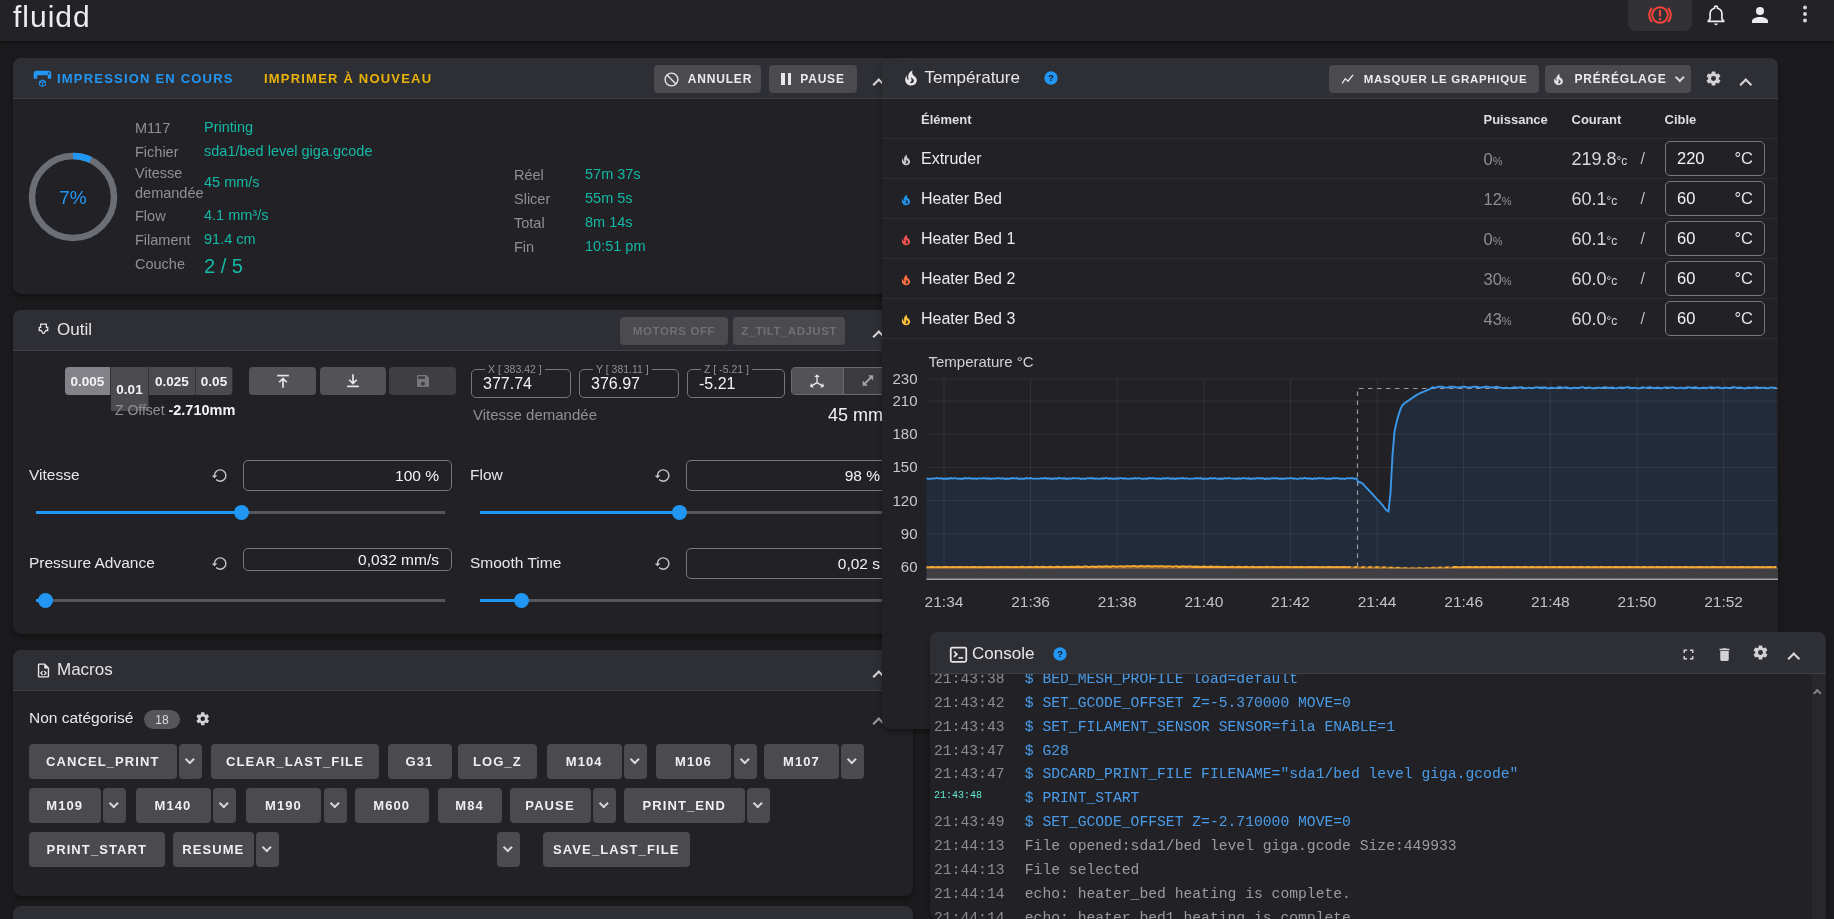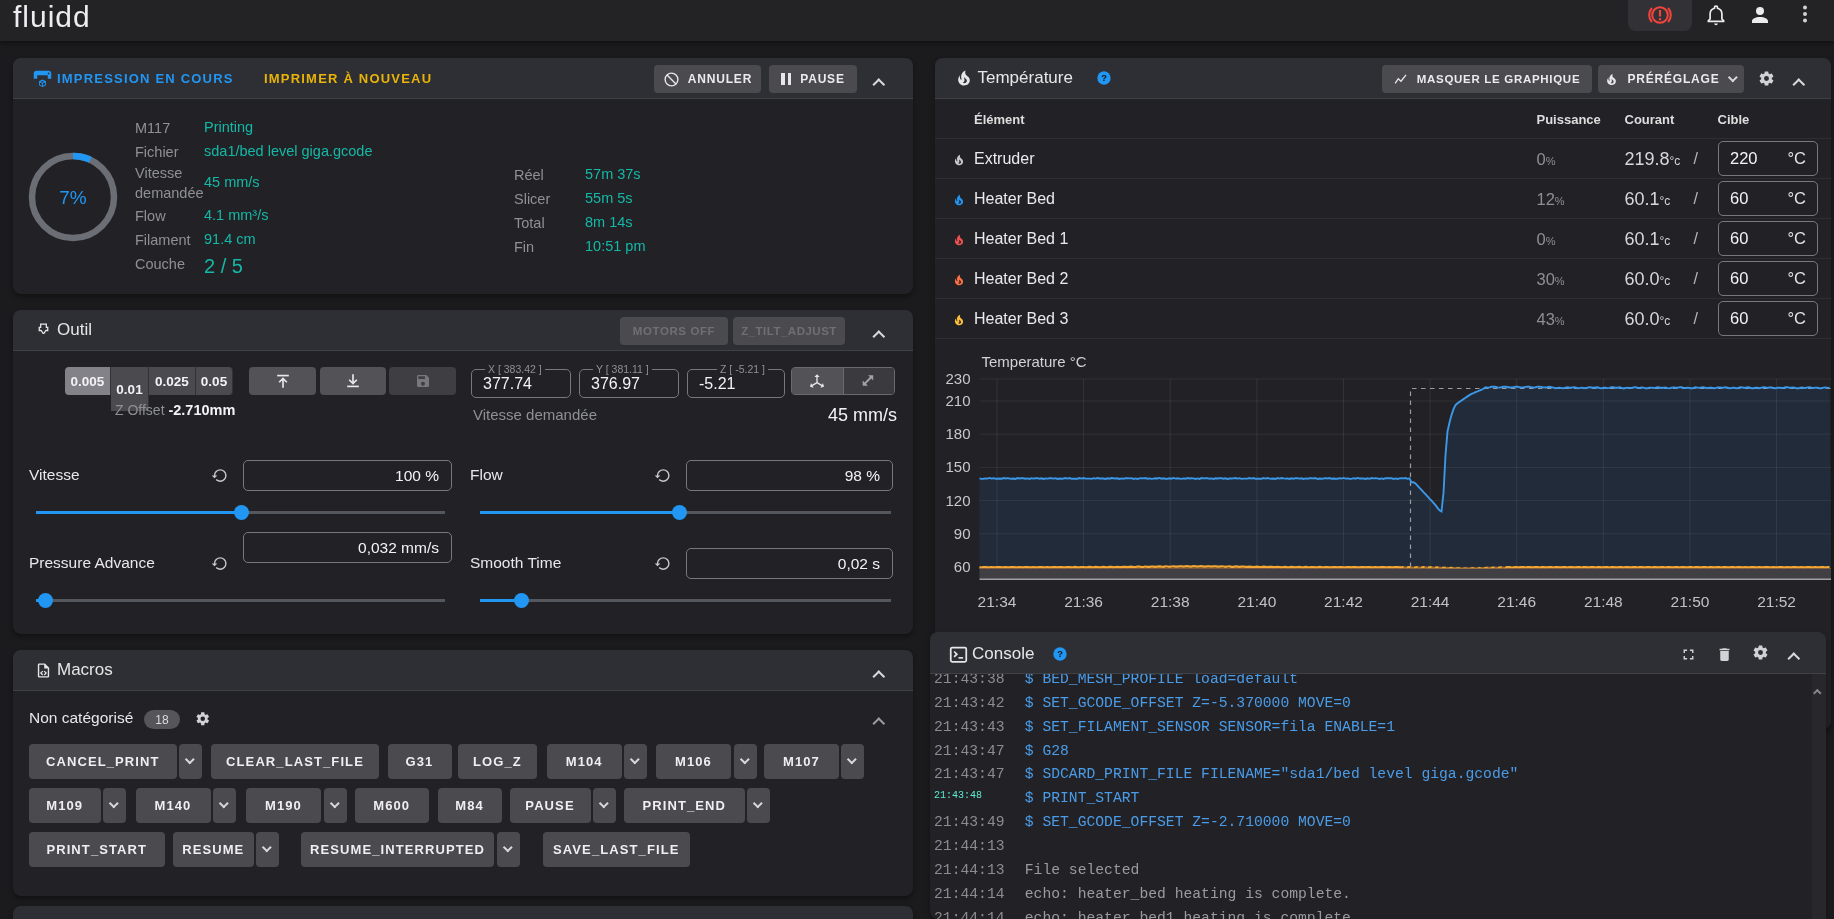--- a/index.html
+++ b/index.html
@@ -117,21 +117,21 @@
 <div style="position:absolute;left:102px;top:91px;"><span class="lbl" style="font-size:14px">Z Offset </span><span style="font-size:14.5px;font-weight:bold;color:#f4f2f4">-2.710mm</span></div>
 <fieldset class="abs" style="left:458px;top:54px;width:100px;height:34px;border:1px solid #77777c;border-radius:5px;padding:0 0 0 11px">
       <legend style="font-size:10.5px;color:#8f9096;padding:0 3px;margin-left:2px;line-height:10px">X [ 383.42 ]</legend>
       <div style="font-size:16px;color:#f4f2f4;margin-top:1px">377.74</div>
     </fieldset>
 <fieldset class="abs" style="left:566px;top:54px;width:100px;height:34px;border:1px solid #77777c;border-radius:5px;padding:0 0 0 11px">
       <legend style="font-size:10.5px;color:#8f9096;padding:0 3px;margin-left:2px;line-height:10px">Y [ 381.11 ]</legend>
       <div style="font-size:16px;color:#f4f2f4;margin-top:1px">376.97</div>
     </fieldset>
 <fieldset class="abs" style="left:674px;top:54px;width:98px;height:34px;border:1px solid #77777c;border-radius:5px;padding:0 0 0 11px">
-      <legend style="font-size:10.5px;color:#8f9096;padding:0 3px;margin-left:18px;line-height:10px">Z [ -5.21 ]</legend>
+      <legend style="font-size:10.5px;color:#8f9096;padding:0 3px;margin-left:2px;line-height:10px">Z [ -5.21 ]</legend>
       <div style="font-size:16px;color:#f4f2f4;margin-top:1px">-5.21</div>
     </fieldset>
 <div class="abs" style="left:778px;top:57px;width:104px;height:28px;border:1px solid #6a6a70;border-radius:4px;overflow:hidden;display:flex">
       <div style="width:51px;background:#525257;display:flex;align-items:center;justify-content:center">
         <svg style="" width="16" height="16" viewBox="0 0 24 24">
           <path fill="#e8e6e8" d="M12,2L16,6H13V13.85L19.53,17.61L21,15.03L22.5,20.5L17,21.96L18.53,19.35L12,15.58L5.47,19.35L7,21.96L1.5,20.5L3,15.03L4.47,17.61L11,13.85V6H8L12,2Z"></path>
         </svg>
       </div>
       <div style="width:52px;background:#3a3a3f;border-left:1px solid #6a6a70;display:flex;align-items:center;justify-content:center">
         <svg width="15" height="15" viewBox="0 0 24 24">
@@ -154,21 +154,21 @@
         <path fill="#c8c8cc" d="M13,3A9,9 0 0,0 4,12H1L4.89,15.89L4.96,16.03L9,12H6A7,7 0 0,1 13,5A7,7 0 0,1 20,12A7,7 0 0,1 13,19C11.07,19 9.32,18.21 8.06,16.94L6.64,18.36C8.27,20 10.5,21 13,21A9,9 0 0,0 22,12A9,9 0 0,0 13,3"></path>
       </svg></div>
     <div class="vinput" style="left:673px;top:150px;width:207px;height:31px;justify-content:flex-end;padding-right:12px;font-size:15.5px;color:#f4f2f4">98 %</div>
     <div class="abs" style="left:467px;top:201px;width:199px;height:2.5px;background:#2196f3"></div>
     <div class="abs" style="left:666px;top:201px;width:212px;height:2.5px;background:#54575e"></div>
     <div class="abs" style="left:659px;top:194.5px;width:15px;height:15px;border-radius:50%;background:#2196f3"></div>
 <div class="abs" style="left:16px;top:244px;font-size:15.5px;color:#e8e8ea">Pressure Advance</div>
     <div class="abs" style="left:198px;top:245px"><svg style="" width="17" height="17" viewBox="0 0 24 24">
         <path fill="#c8c8cc" d="M13,3A9,9 0 0,0 4,12H1L4.89,15.89L4.96,16.03L9,12H6A7,7 0 0,1 13,5A7,7 0 0,1 20,12A7,7 0 0,1 13,19C11.07,19 9.32,18.21 8.06,16.94L6.64,18.36C8.27,20 10.5,21 13,21A9,9 0 0,0 22,12A9,9 0 0,0 13,3"></path>
       </svg></div>
-    <div class="vinput" style="left:230px;top:222px;width:209px;height:31px;justify-content:flex-end;padding-right:12px;font-size:15.5px;color:#f4f2f4">0,032 mm/s</div>
+    <div class="vinput" style="left:230px;top:238px;width:209px;height:23px;justify-content:flex-end;padding-right:12px;font-size:15.5px;color:#f4f2f4">0,032 mm/s</div>
     <div class="abs" style="left:23px;top:289px;width:9px;height:2.5px;background:#2196f3"></div>
     <div class="abs" style="left:32px;top:289px;width:400px;height:2.5px;background:#54575e"></div>
     <div class="abs" style="left:25px;top:282.5px;width:15px;height:15px;border-radius:50%;background:#2196f3"></div>
 <div class="abs" style="left:457px;top:244px;font-size:15.5px;color:#e8e8ea">Smooth Time</div>
     <div class="abs" style="left:641px;top:245px"><svg style="" width="17" height="17" viewBox="0 0 24 24">
         <path fill="#c8c8cc" d="M13,3A9,9 0 0,0 4,12H1L4.89,15.89L4.96,16.03L9,12H6A7,7 0 0,1 13,5A7,7 0 0,1 20,12A7,7 0 0,1 13,19C11.07,19 9.32,18.21 8.06,16.94L6.64,18.36C8.27,20 10.5,21 13,21A9,9 0 0,0 22,12A9,9 0 0,0 13,3"></path>
       </svg></div>
     <div class="vinput" style="left:673px;top:238px;width:207px;height:31px;justify-content:flex-end;padding-right:12px;font-size:15.5px;color:#f4f2f4">0,02 s</div>
     <div class="abs" style="left:467px;top:289px;width:41px;height:2.5px;background:#2196f3"></div>
     <div class="abs" style="left:508px;top:289px;width:370px;height:2.5px;background:#54575e"></div>
@@ -226,28 +226,27 @@
     </div>
     <div class="mbtn" style="left:611px;top:138px;width:120.5px">PRINT_END</div>
     <div class="marr" style="left:734px;top:138px;width:23px">
       <span class="chev chevdn" style="width:7px;height:7px"></span>
     </div>
     <div class="mbtn" style="left:16px;top:182px;width:135.5px">PRINT_START</div>
     <div class="mbtn" style="left:160px;top:182px;width:80.5px">RESUME</div>
     <div class="marr" style="left:243px;top:182px;width:23px">
       <span class="chev chevdn" style="width:7px;height:7px"></span>
     </div>
-    <div class="mbtn" style="left:288px;top:182px;width:193px">RESUME_INTERRUPTED</div>
     <div class="marr" style="left:483.5px;top:182px;width:23px">
       <span class="chev chevdn" style="width:7px;height:7px"></span>
     </div>
     <div class="mbtn" style="left:529.5px;top:182px;width:147.5px">SAVE_LAST_FILE</div>
 </div>
 <div class="card" style="top:906px;height:13px;background:#2e2f34;border-radius:8px 8px 0 0"></div>
-<div class="card" style="left:935px;width:896px;top:58px;height:671px">
+<div class="card" style="left:882px;width:896px;top:58px;height:671px">
 <div class="chead"></div>
 <div style="position:absolute;left:19px;top:10px;"><svg style="" width="20" height="20" viewBox="0 0 24 24">
         <path fill="#e6e6e8" d="M17.66,11.2C17.43,10.9 17.15,10.64 16.89,10.38C16.22,9.78 15.46,9.35 14.82,8.72C13.33,7.26 13,4.85 13.95,3C13,3.23 12.17,3.75 11.46,4.32C8.87,6.4 7.85,10.07 9.07,13.22C9.11,13.32 9.15,13.42 9.15,13.55C9.15,13.77 9,13.97 8.8,14.05C8.57,14.15 8.33,14.09 8.14,13.93C8.08,13.88 8.04,13.83 8,13.76C6.87,12.33 6.69,10.28 7.45,8.64C5.78,10 4.87,12.3 5,14.47C5.06,14.97 5.12,15.47 5.29,15.97C5.43,16.57 5.7,17.17 6,17.7C7.08,19.43 8.95,20.67 10.96,20.92C13.1,21.19 15.39,20.8 17.03,19.32C18.86,17.66 19.5,15 18.56,12.72L18.43,12.46C18.22,12 17.66,11.2 17.66,11.2M14.5,17.5C14.22,17.74 13.76,18 13.4,18.1C12.28,18.5 11.16,17.94 10.5,17.28C11.69,17 12.4,16.12 12.61,15.23C12.78,14.43 12.46,13.77 12.33,13C12.21,12.26 12.23,11.63 12.5,10.94C12.69,11.32 12.89,11.7 13.13,12C13.9,13 15.11,13.44 15.37,14.8C15.41,14.94 15.43,15.08 15.43,15.23C15.46,16.05 15.1,16.95 14.5,17.5H14.5Z"></path>
       </svg></div>
 <div style="position:absolute;left:42.5px;top:10px;font-size:17px;color:#e6e6e8">Température</div>
 <div style="position:absolute;left:161px;top:12px;"><svg width="16" height="16" viewBox="0 0 24 24">
         <circle cx="12" cy="12" r="10" fill="#2196f3"></circle>
         <text x="12" y="17" text-anchor="middle" font-size="14" font-weight="bold" fill="#14141a">?</text>
       </svg></div>
 <div class="hbtn" style="left:446.5px;width:210px;font-size:11.5px;letter-spacing:.7px"><svg style="margin-right:9px" width="15" height="15" viewBox="0 0 24 24">
@@ -387,20 +386,21 @@
       <div class="abs" style="left:95.3px;top:44.6px;font-family:'Liberation Mono',monospace;font-size:14.7px;color:#4b9ce8;white-space:pre">$ SET_FILAMENT_SENSOR SENSOR=fila ENABLE=1</div>
       <div class="abs" style="left:4.5px;top:68.5px;font-family:'Liberation Mono',monospace;font-size:14.7px;color:#8b8b91;white-space:pre">21:43:47</div>
       <div class="abs" style="left:95.3px;top:68.5px;font-family:'Liberation Mono',monospace;font-size:14.7px;color:#4b9ce8;white-space:pre">$ G28</div>
       <div class="abs" style="left:4.5px;top:92.4px;font-family:'Liberation Mono',monospace;font-size:14.7px;color:#8b8b91;white-space:pre">21:43:47</div>
       <div class="abs" style="left:95.3px;top:92.4px;font-family:'Liberation Mono',monospace;font-size:14.7px;color:#4b9ce8;white-space:pre">$ SDCARD_PRINT_FILE FILENAME="sda1/bed level giga.gcode"</div>
       <div class="abs" style="left:4.5px;top:116.3px;font-family:'Liberation Mono',monospace;font-size:10px;color:#5eead4;white-space:pre">21:43:48</div>
       <div class="abs" style="left:95.3px;top:116.3px;font-family:'Liberation Mono',monospace;font-size:14.7px;color:#4b9ce8;white-space:pre">$ PRINT_START</div>
       <div class="abs" style="left:4.5px;top:140.2px;font-family:'Liberation Mono',monospace;font-size:14.7px;color:#8b8b91;white-space:pre">21:43:49</div>
       <div class="abs" style="left:95.3px;top:140.2px;font-family:'Liberation Mono',monospace;font-size:14.7px;color:#4b9ce8;white-space:pre">$ SET_GCODE_OFFSET Z=-2.710000 MOVE=0</div>
       <div class="abs" style="left:4.5px;top:164.1px;font-family:'Liberation Mono',monospace;font-size:14.7px;color:#8b8b91;white-space:pre">21:44:13</div>
+      <div class="abs" style="left:95.3px;top:164.1px;font-family:'Liberation Mono',monospace;font-size:14.7px;color:#9a9aa0;white-space:pre">File opened:sda1/bed level giga.gcode Size:449933</div>
       <div class="abs" style="left:4.5px;top:188.0px;font-family:'Liberation Mono',monospace;font-size:14.7px;color:#8b8b91;white-space:pre">21:44:13</div>
       <div class="abs" style="left:95.3px;top:188.0px;font-family:'Liberation Mono',monospace;font-size:14.7px;color:#9a9aa0;white-space:pre">File selected</div>
       <div class="abs" style="left:4.5px;top:211.9px;font-family:'Liberation Mono',monospace;font-size:14.7px;color:#8b8b91;white-space:pre">21:44:14</div>
       <div class="abs" style="left:95.3px;top:211.9px;font-family:'Liberation Mono',monospace;font-size:14.7px;color:#9a9aa0;white-space:pre">echo: heater_bed heating is complete.</div>
       <div class="abs" style="left:4.5px;top:235.8px;font-family:'Liberation Mono',monospace;font-size:14.7px;color:#8b8b91;white-space:pre">21:44:14</div>
       <div class="abs" style="left:95.3px;top:235.8px;font-family:'Liberation Mono',monospace;font-size:14.7px;color:#9a9aa0;white-space:pre">echo: heater_bed1 heating is complete.</div>
     </div>
     <div class="abs" style="left:882px;top:42px;width:14px;height:245px;background:#28282c"></div>
     <div class="abs" style="left:885px;top:48px"><span class="chev chevup" style="border-color:#86868c;width:6px;height:6px"></span></div>
 </div>

